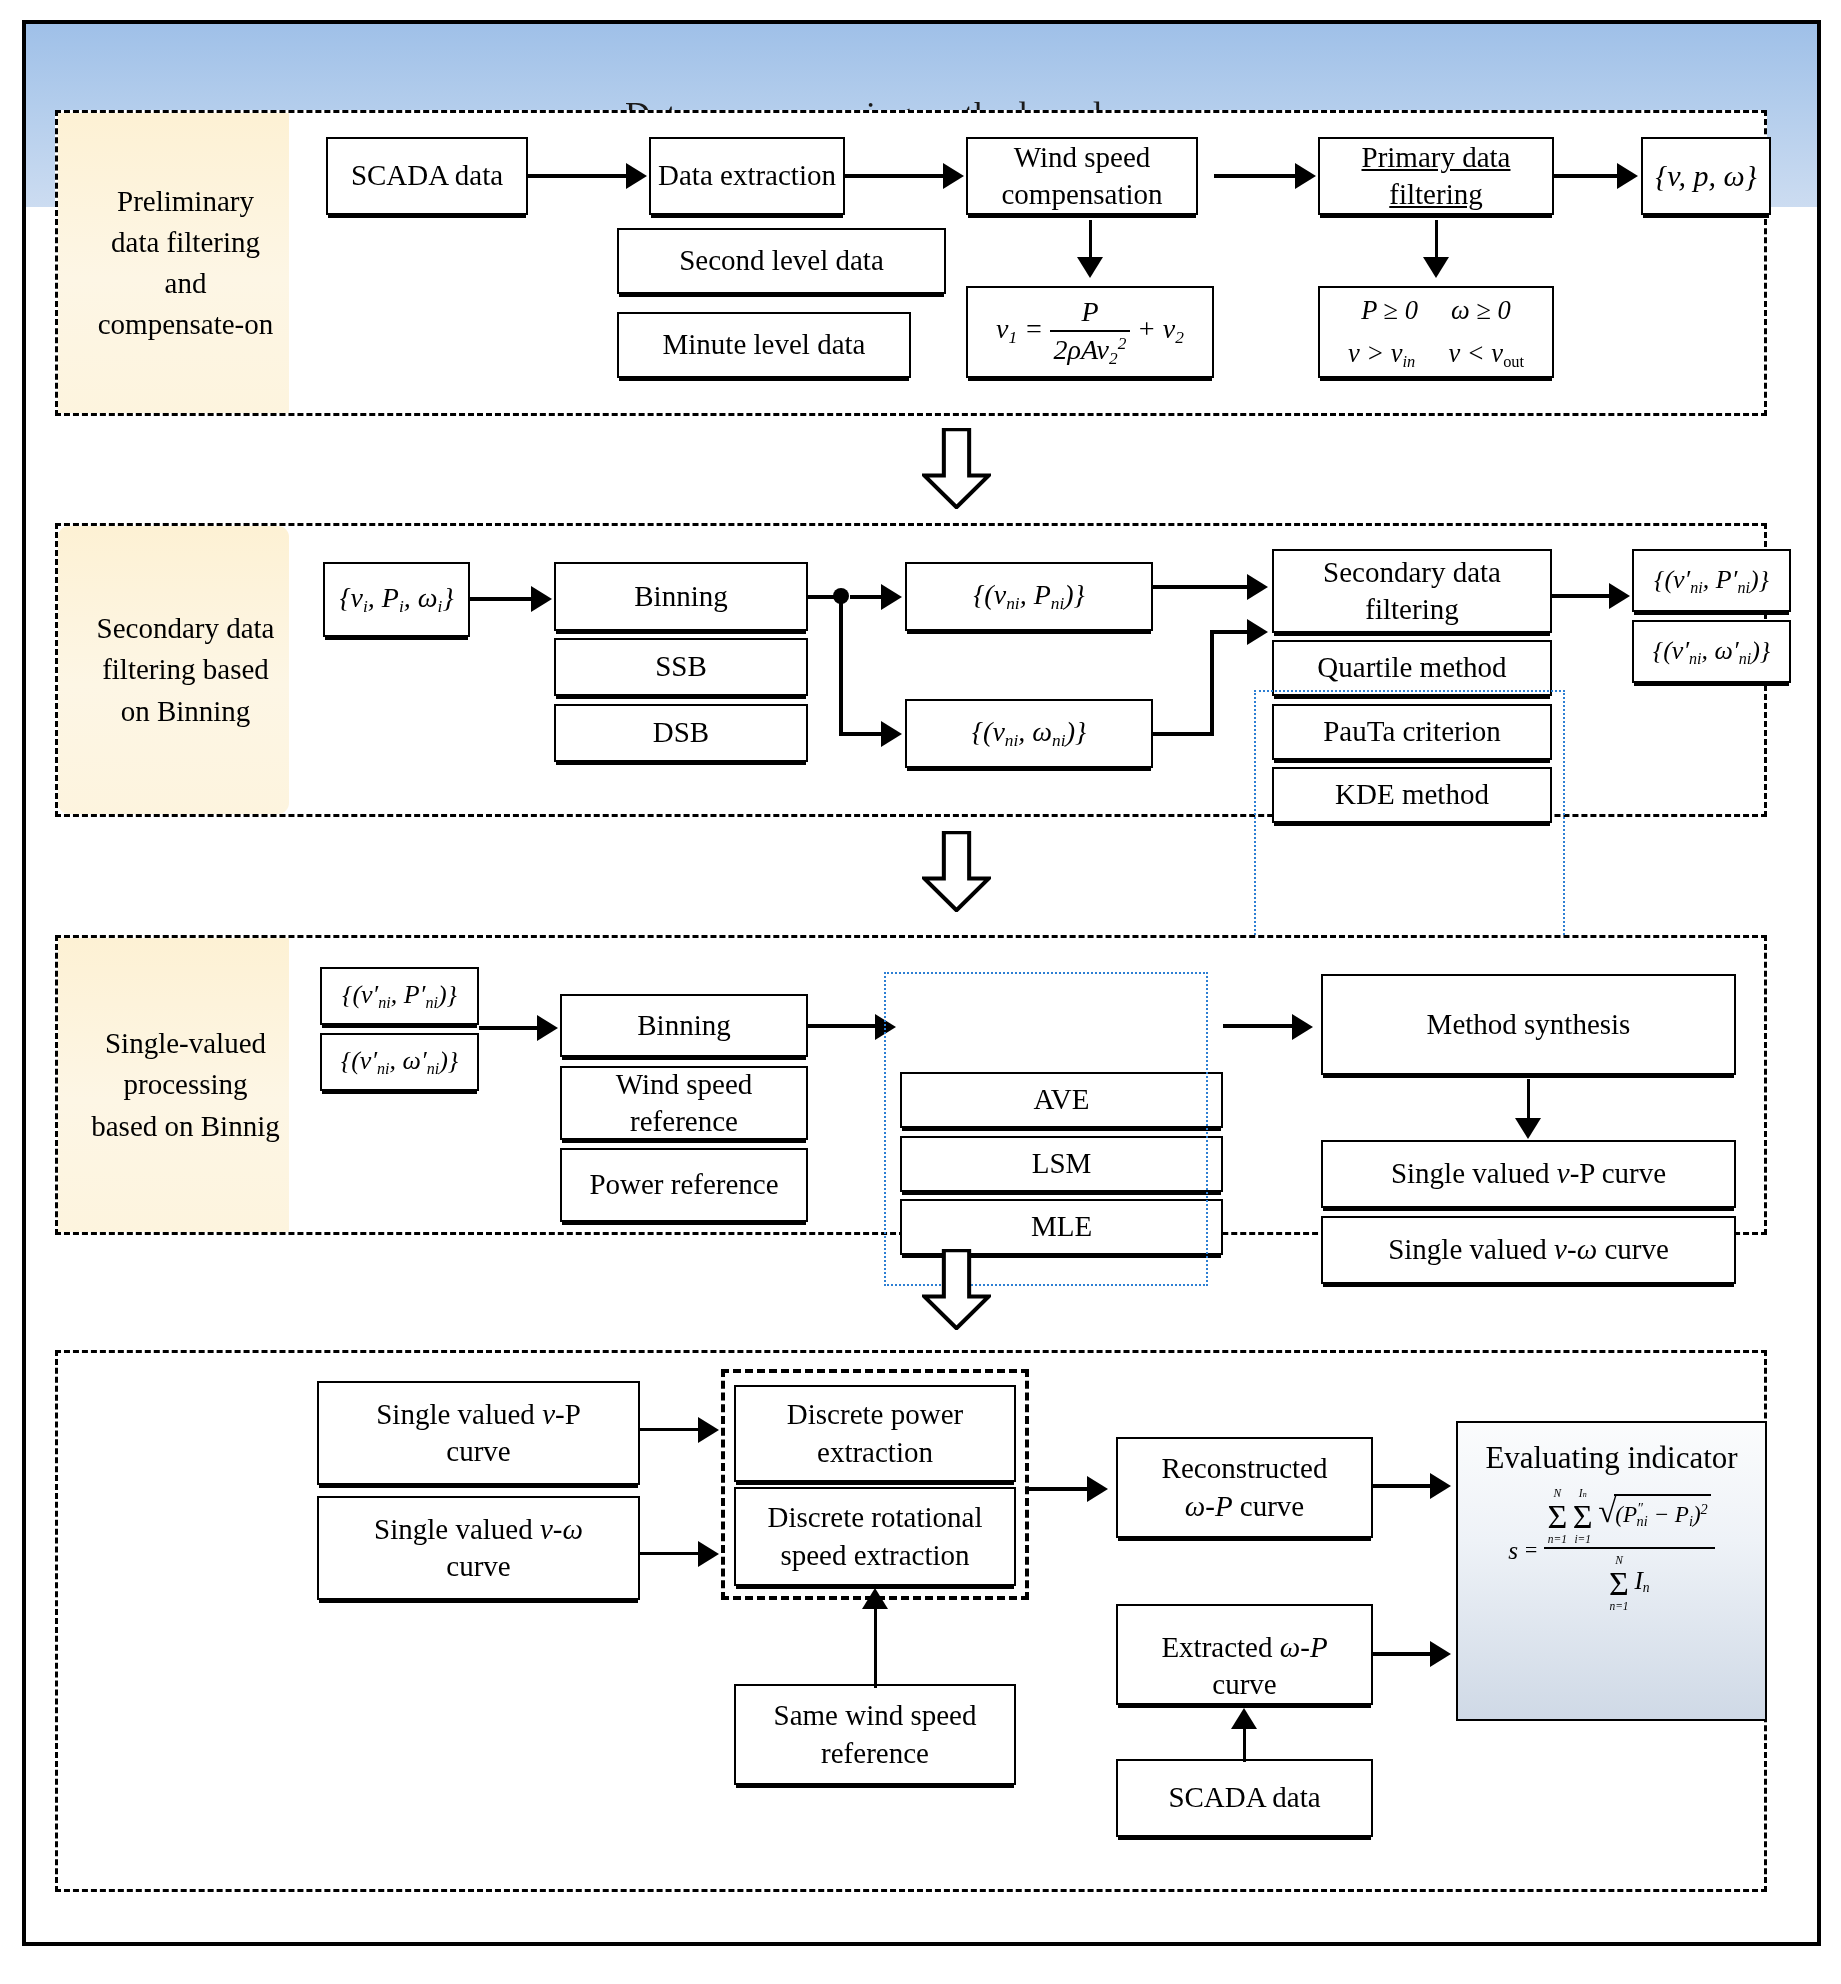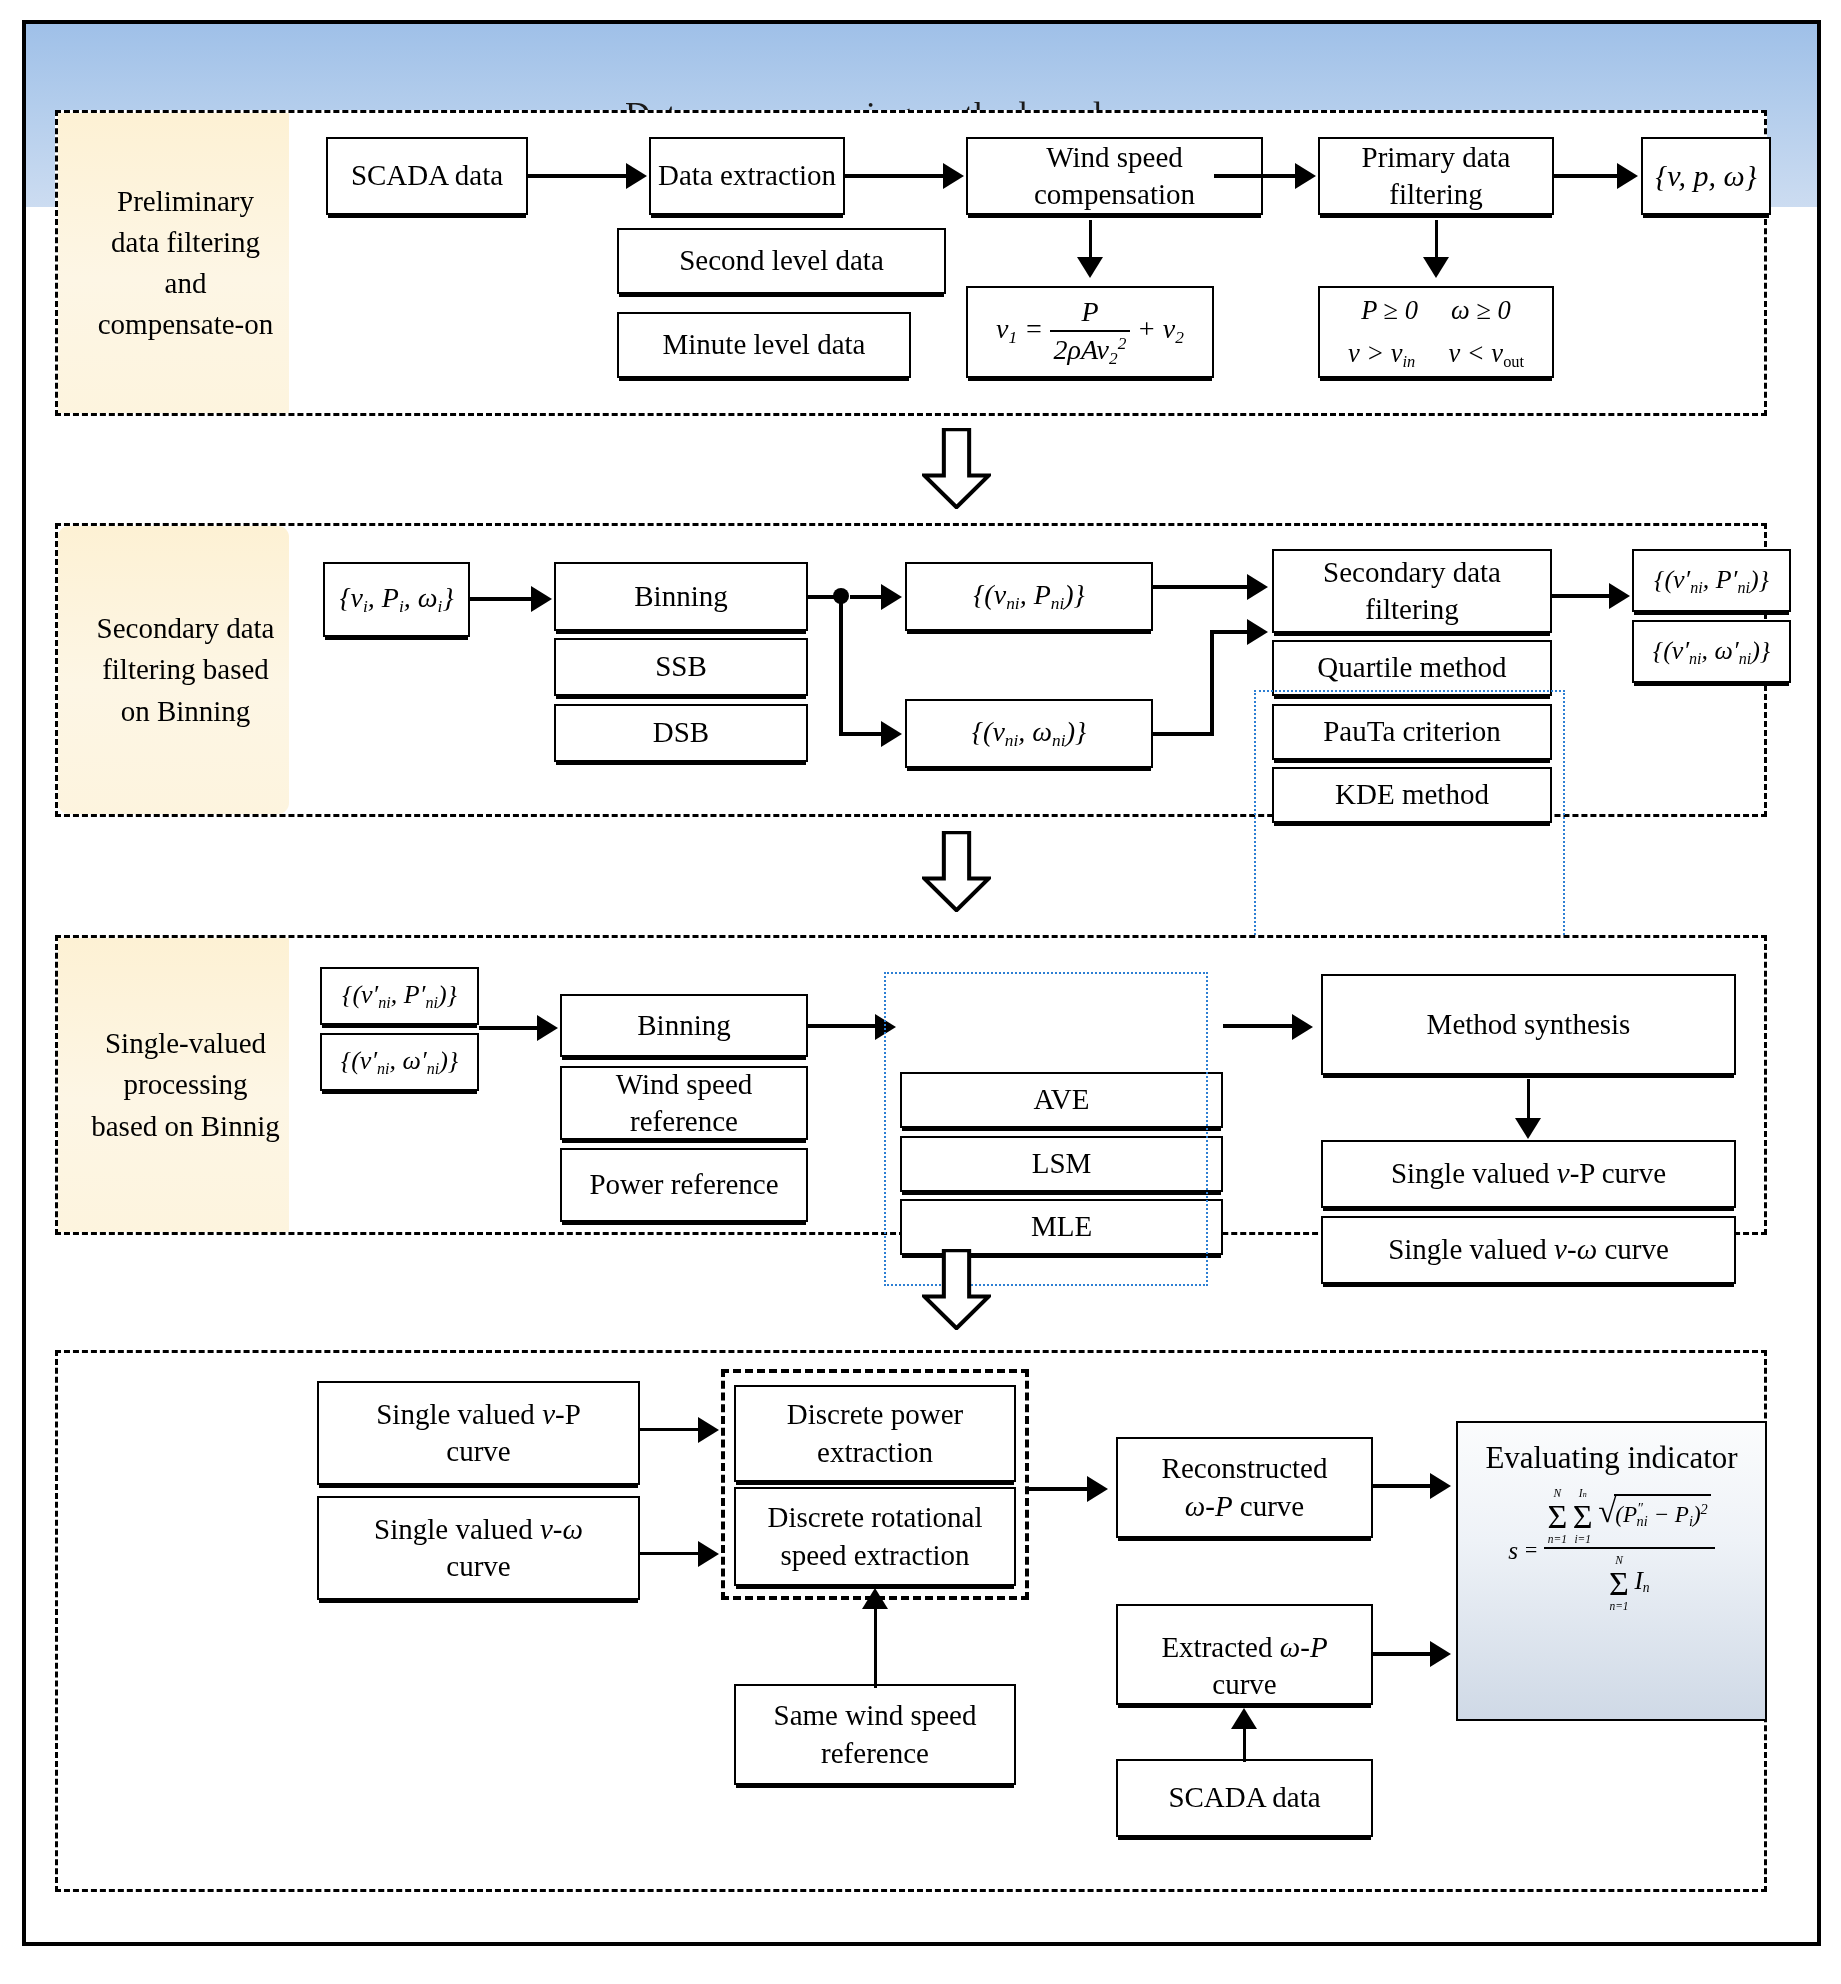--- a/index.html
+++ b/index.html
@@ -99,38 +99,38 @@
     <div class="hline" style="left:787px; top:61px; width:101px;"></div>
     <div class="arrR" style="left:885px; top:50px;"></div>
 
     <div class="box" style="left:559px; top:115px; width:329px; height:66px;">
       <span class="lbl">Second level data</span>
     </div>
     <div class="box" style="left:559px; top:199px; width:294px; height:66px;">
       <span class="lbl">Minute level data</span>
     </div>
 
-    <div class="box" style="left:908px; top:24px; width:297px; height:78px;">
+    <div class="box" style="left:908px; top:24px; width:232px; height:78px;">
       <span class="lbl">Wind speed compensation</span>
     </div>
     <div class="vline thinl" style="left:1031px; top:107px; height:43px;"></div>
     <div class="arrD" style="left:1019px; top:144px;"></div>
     <div class="hline" style="left:1156px; top:61px; width:84px;"></div>
     <div class="arrR" style="left:1237px; top:50px;"></div>
 
     <div class="box" style="left:908px; top:173px; width:248px; height:92px; font-size:28px;">
       <span class="lbl math">
         <span class="mi">v</span><span class="sub">1</span>&nbsp;=&nbsp;<span class="frac">
           <span class="num"><span class="mi">P</span></span>
           <span class="den">2<span class="mi">ρ</span><span class="mi">A</span><span class="mi">v</span><span class="sub">2</span><span class="sup">2</span></span>
         </span>&nbsp;+&nbsp;<span class="mi">v</span><span class="sub">2</span>
       </span>
     </div>
 
-    <div class="box" style="left:1260px; top:24px; width:236px; height:78px;">
+    <div class="box" style="left:1260px; top:24px; width:236px; height:78px;text-decoration:underline;">
       <span class="lbl">Primary data filtering</span>
     </div>
     <div class="vline thinl" style="left:1377px; top:107px; height:43px;"></div>
     <div class="arrD" style="left:1365px; top:144px;"></div>
     <div class="hline" style="left:1496px; top:61px; width:66px;"></div>
     <div class="arrR" style="left:1559px; top:50px;"></div>
 
     <div class="box" style="left:1260px; top:173px; width:236px; height:92px; font-size:26.5px;">
       <span class="lbl math" style="line-height:1.6;">
         <span><span class="mi">P</span> ≥ 0</span>

